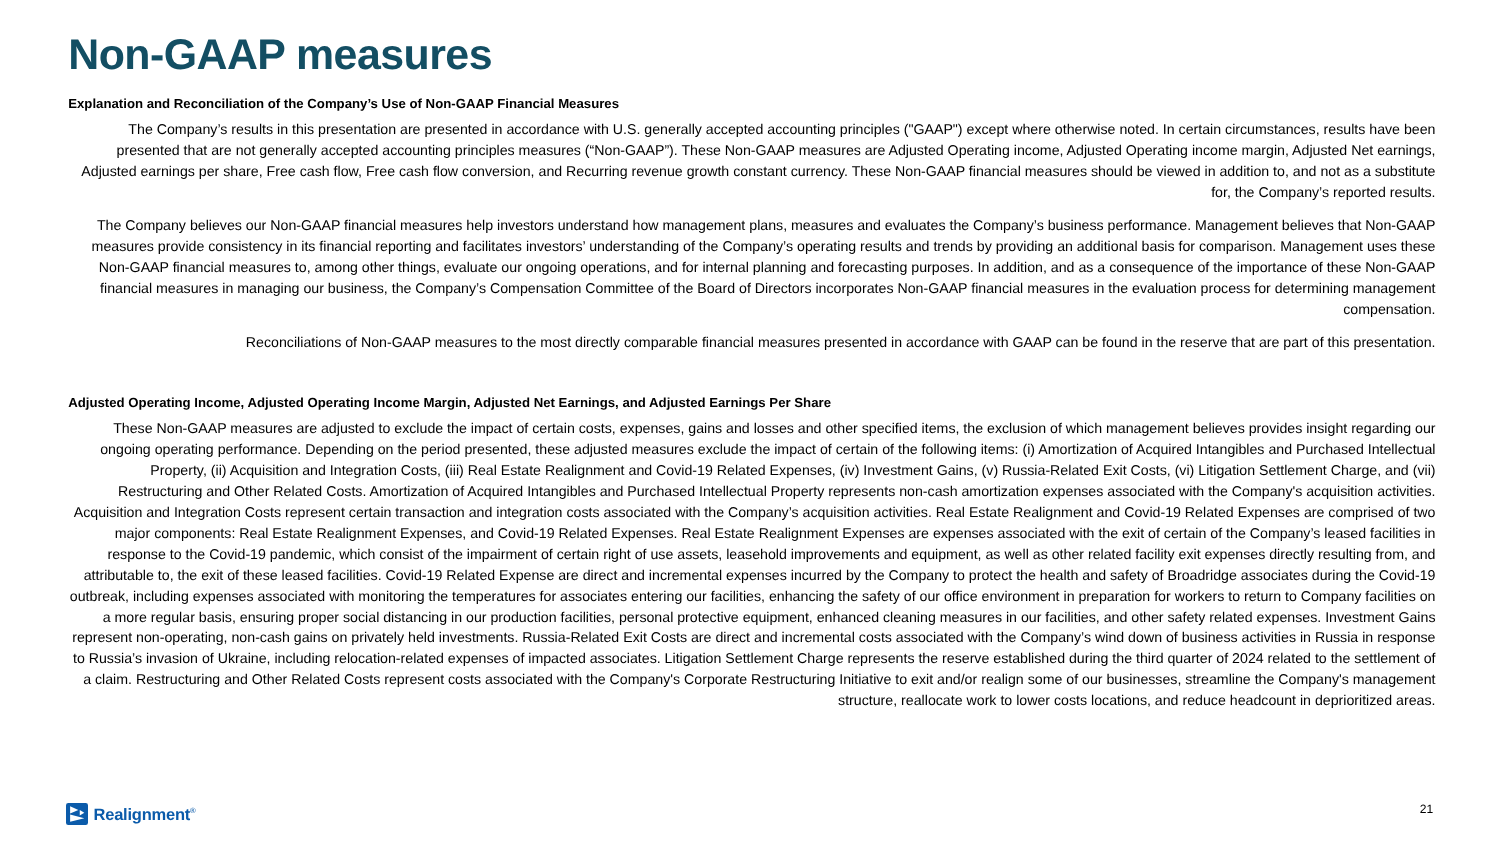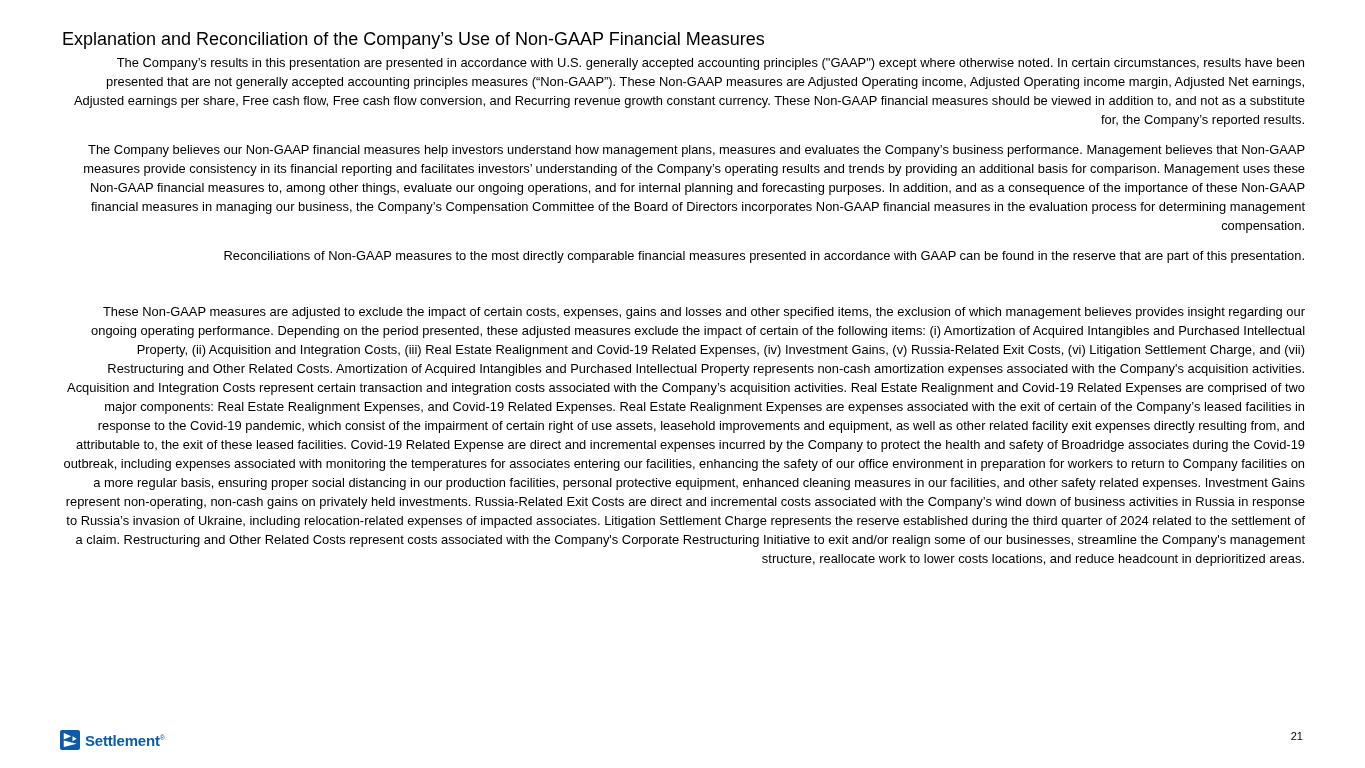--- a/index.html
+++ b/index.html
@@ -25,22 +25,22 @@
   }
   .page-title {
     font-size: 39px;
     font-weight: 600;
     color: #134e63;
     margin: 0 0 12px 0;
     letter-spacing: -0.5px;
     line-height: 1.1;
   }
   .section-heading {
-    font-size: 18px;
-    font-weight: 400;
+    font-size: 12px;
+    font-weight: 700;
     margin: 0 0 4px 0;
     line-height: 19px;
   }
   .para {
     font-size: 12.9px;
     line-height: 19px;
     margin: 0 0 11px 0;
     text-align: right;
   }
   .section-gap {
@@ -80,43 +80,45 @@
     margin-left: 41px;
   }
 </style>
 </head>
 <body>
 
 <div class="slide">
 
   <div class="content">
 
+    <h1 class="page-title">Non-GAAP measures</h1>
 
     <section>
       <h2 class="section-heading">Explanation and Reconciliation of the Company’s Use of Non-GAAP Financial Measures</h2>
       <p class="para">The Company’s results in this presentation are presented in accordance with U.S. generally accepted accounting principles ("GAAP") except where otherwise noted. In certain circumstances, results have been presented that are not generally accepted accounting principles measures (“Non-GAAP”). These Non-GAAP measures are Adjusted Operating income, Adjusted Operating income margin, Adjusted Net earnings, Adjusted earnings per share, Free cash flow, Free cash flow conversion, and Recurring revenue growth constant currency. These Non-GAAP financial measures should be viewed in addition to, and not as a substitute for, the Company’s reported results.</p>
       <p class="para">The Company believes our Non-GAAP financial measures help investors understand how management plans, measures and evaluates the Company’s business performance. Management believes that Non-GAAP measures provide consistency in its financial reporting and facilitates investors’ understanding of the Company’s operating results and trends by providing an additional basis for comparison. Management uses these Non-GAAP financial measures to, among other things, evaluate our ongoing operations, and for internal planning and forecasting purposes. In addition, and as a consequence of the importance of these Non-GAAP financial measures in managing our business, the Company’s Compensation Committee of the Board of Directors incorporates Non-GAAP financial measures in the evaluation process for determining management compensation.</p>
       <p class="para">Reconciliations of Non-GAAP measures to the most directly comparable financial measures presented in accordance with GAAP can be found in the reserve that are part of this presentation.</p>
     </section>
 
     <div class="section-gap"></div>
 
     <section>
+      <h2 class="section-heading">Adjusted Operating Income, Adjusted Operating Income Margin, Adjusted Net Earnings, and Adjusted Earnings Per Share</h2>
       <p class="para">These Non-GAAP measures are adjusted to exclude the impact of certain costs, expenses, gains and losses and other specified items, the exclusion of which management believes provides insight regarding our ongoing operating performance. Depending on the period presented, these adjusted measures exclude the impact of certain of the following items: (i) Amortization of Acquired Intangibles and Purchased Intellectual Property, (ii) Acquisition and Integration Costs, (iii) Real Estate Realignment and Covid-19 Related Expenses, (iv) Investment Gains, (v) Russia-Related Exit Costs, (vi) Litigation Settlement Charge, and (vii) Restructuring and Other Related Costs. Amortization of Acquired Intangibles and Purchased Intellectual Property represents non-cash amortization expenses associated with the Company's acquisition activities. Acquisition and Integration Costs represent certain transaction and integration costs associated with the Company’s acquisition activities. Real Estate Realignment and Covid-19 Related Expenses are comprised of two major components: Real Estate Realignment Expenses, and Covid-19 Related Expenses. Real Estate Realignment Expenses are expenses associated with the exit of certain of the Company’s leased facilities in response to the Covid-19 pandemic, which consist of the impairment of certain right of use assets, leasehold improvements and equipment, as well as other related facility exit expenses directly resulting from, and attributable to, the exit of these leased facilities. Covid-19 Related Expense are direct and incremental expenses incurred by the Company to protect the health and safety of Broadridge associates during the Covid-19 outbreak, including expenses associated with monitoring the temperatures for associates entering our facilities, enhancing the safety of our office environment in preparation for workers to return to Company facilities on a more regular basis, ensuring proper social distancing in our production facilities, personal protective equipment, enhanced cleaning measures in our facilities, and other safety related expenses. Investment Gains represent non-operating, non-cash gains on privately held investments. Russia-Related Exit Costs are direct and incremental costs associated with the Company’s wind down of business activities in Russia in response to Russia’s invasion of Ukraine, including relocation-related expenses of impacted associates. Litigation Settlement Charge represents the reserve established during the third quarter of 2024 related to the settlement of a claim. Restructuring and Other Related Costs represent costs associated with the Company's Corporate Restructuring Initiative to exit and/or realign some of our businesses, streamline the Company's management structure, reallocate work to lower costs locations, and reduce headcount in deprioritized areas.</p>
     </section>
 
   </div>
 
   <div class="footer-logo">
     <span class="logo-icon">
       <svg viewBox="0 0 24 24" width="20" height="20" aria-hidden="true">
         <rect x="0" y="0" width="24" height="24" rx="2.5" fill="#0b5baa"></rect>
         <path d="M4.5 3.5 L13.5 7.5 L4.5 11.5 Z" fill="#ffffff"></path>
         <path d="M4.5 12.5 L20 16.5 L4.5 20.5 Z" fill="#ffffff"></path>
         <path d="M15 7.5 L20 10.5 L15 13.5 Z" fill="#ffffff"></path>
       </svg>
     </span>
-    <span class="logo-wordmark"><span>Settlement</span><span class="logo-reg">®</span></span>
+    <span class="logo-wordmark"><span>Realignment</span><span class="logo-reg">®</span></span>
   </div>
 
   <div class="page-number">21</div>
 
 </div>
 
 </body></html>

